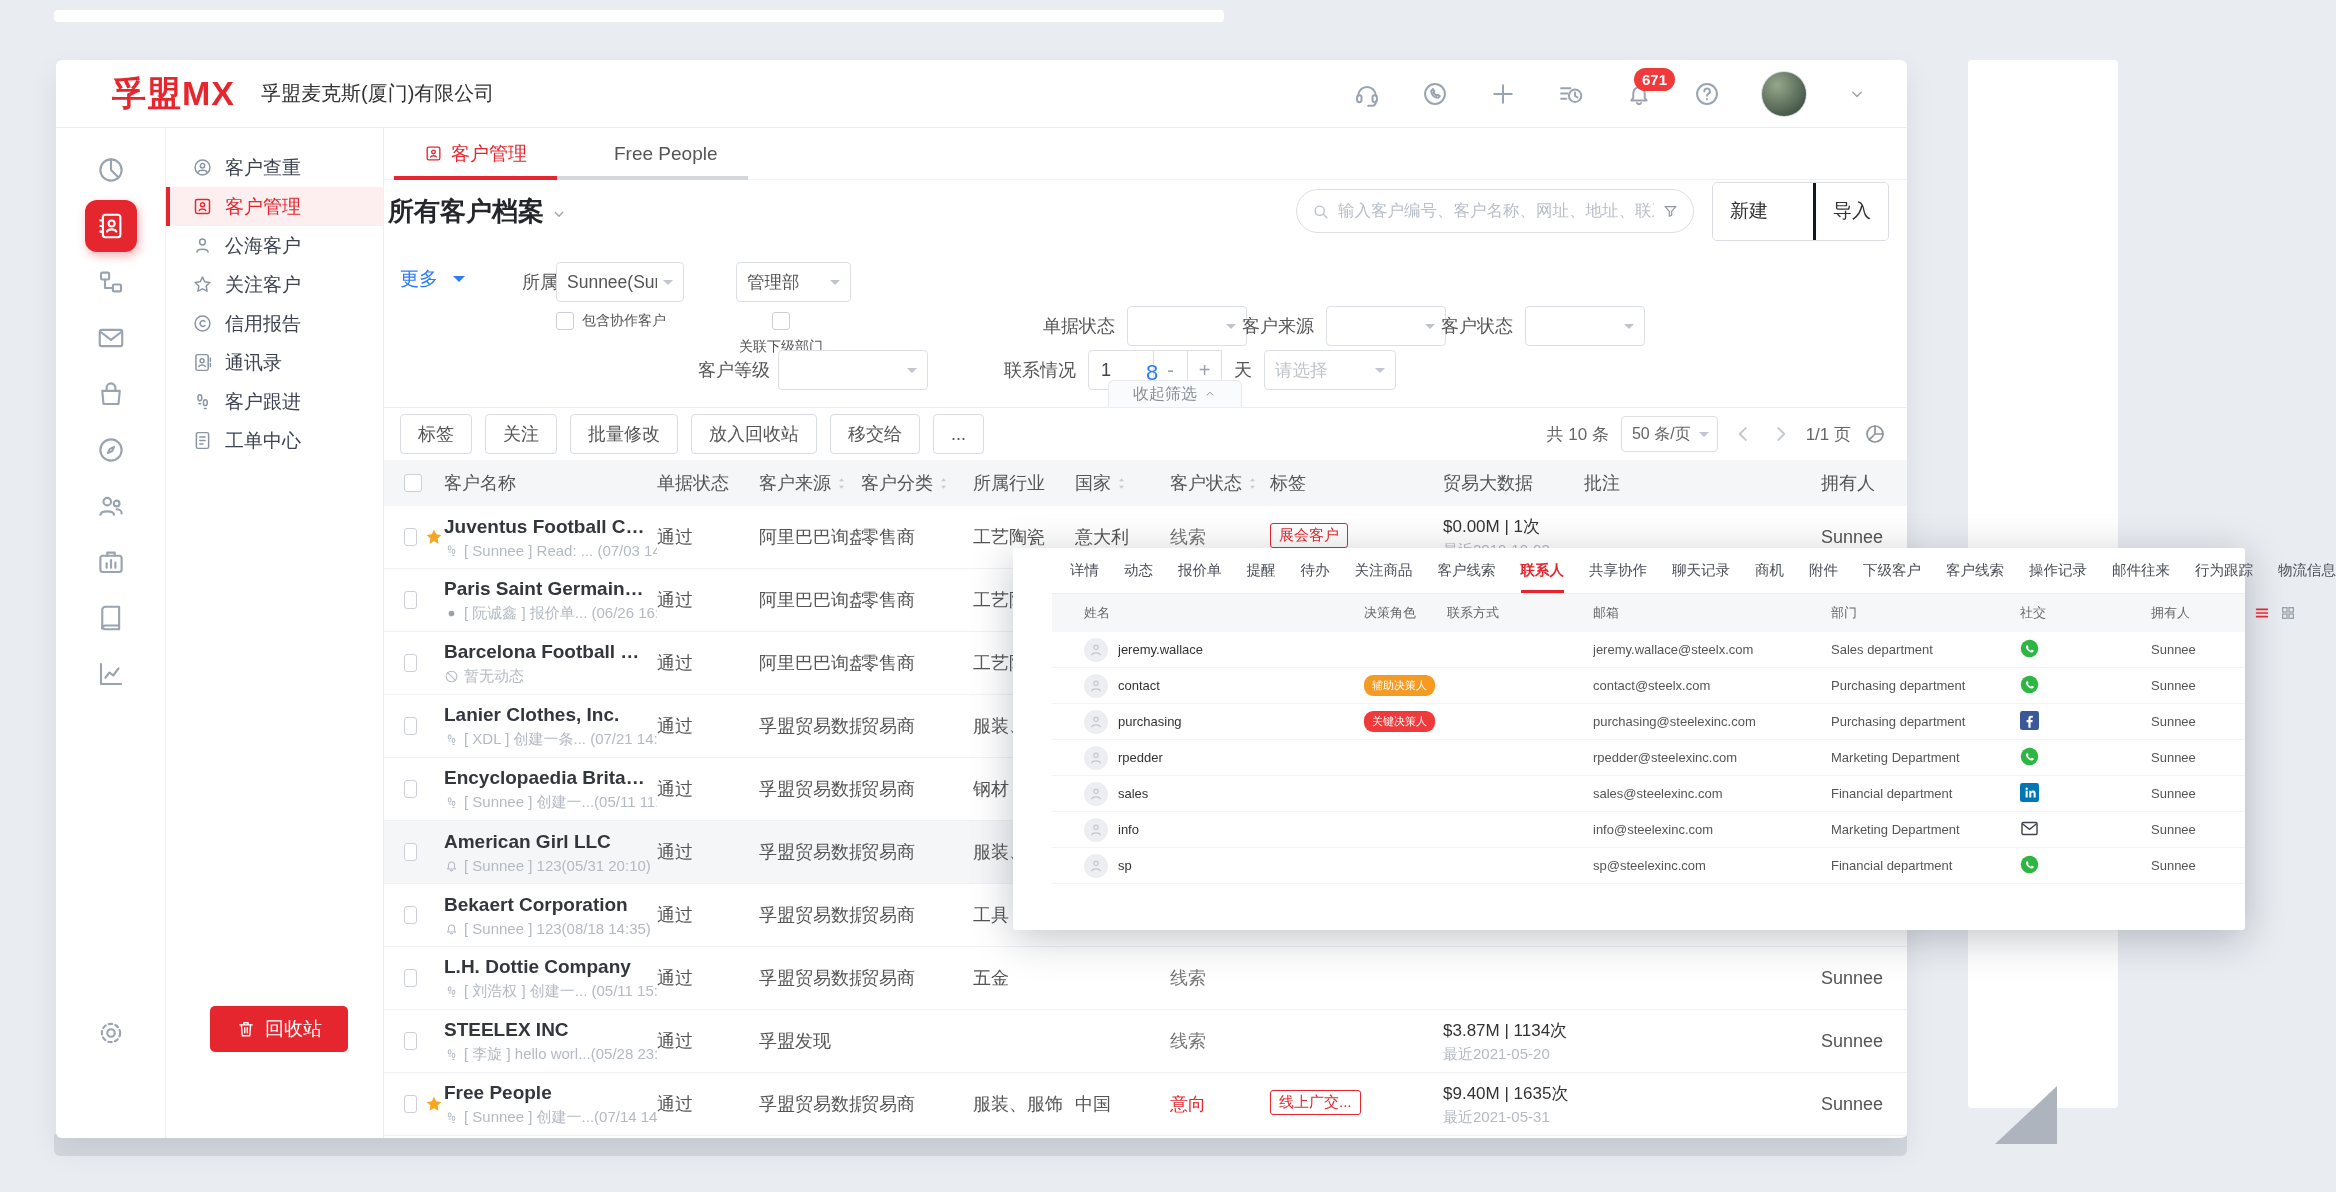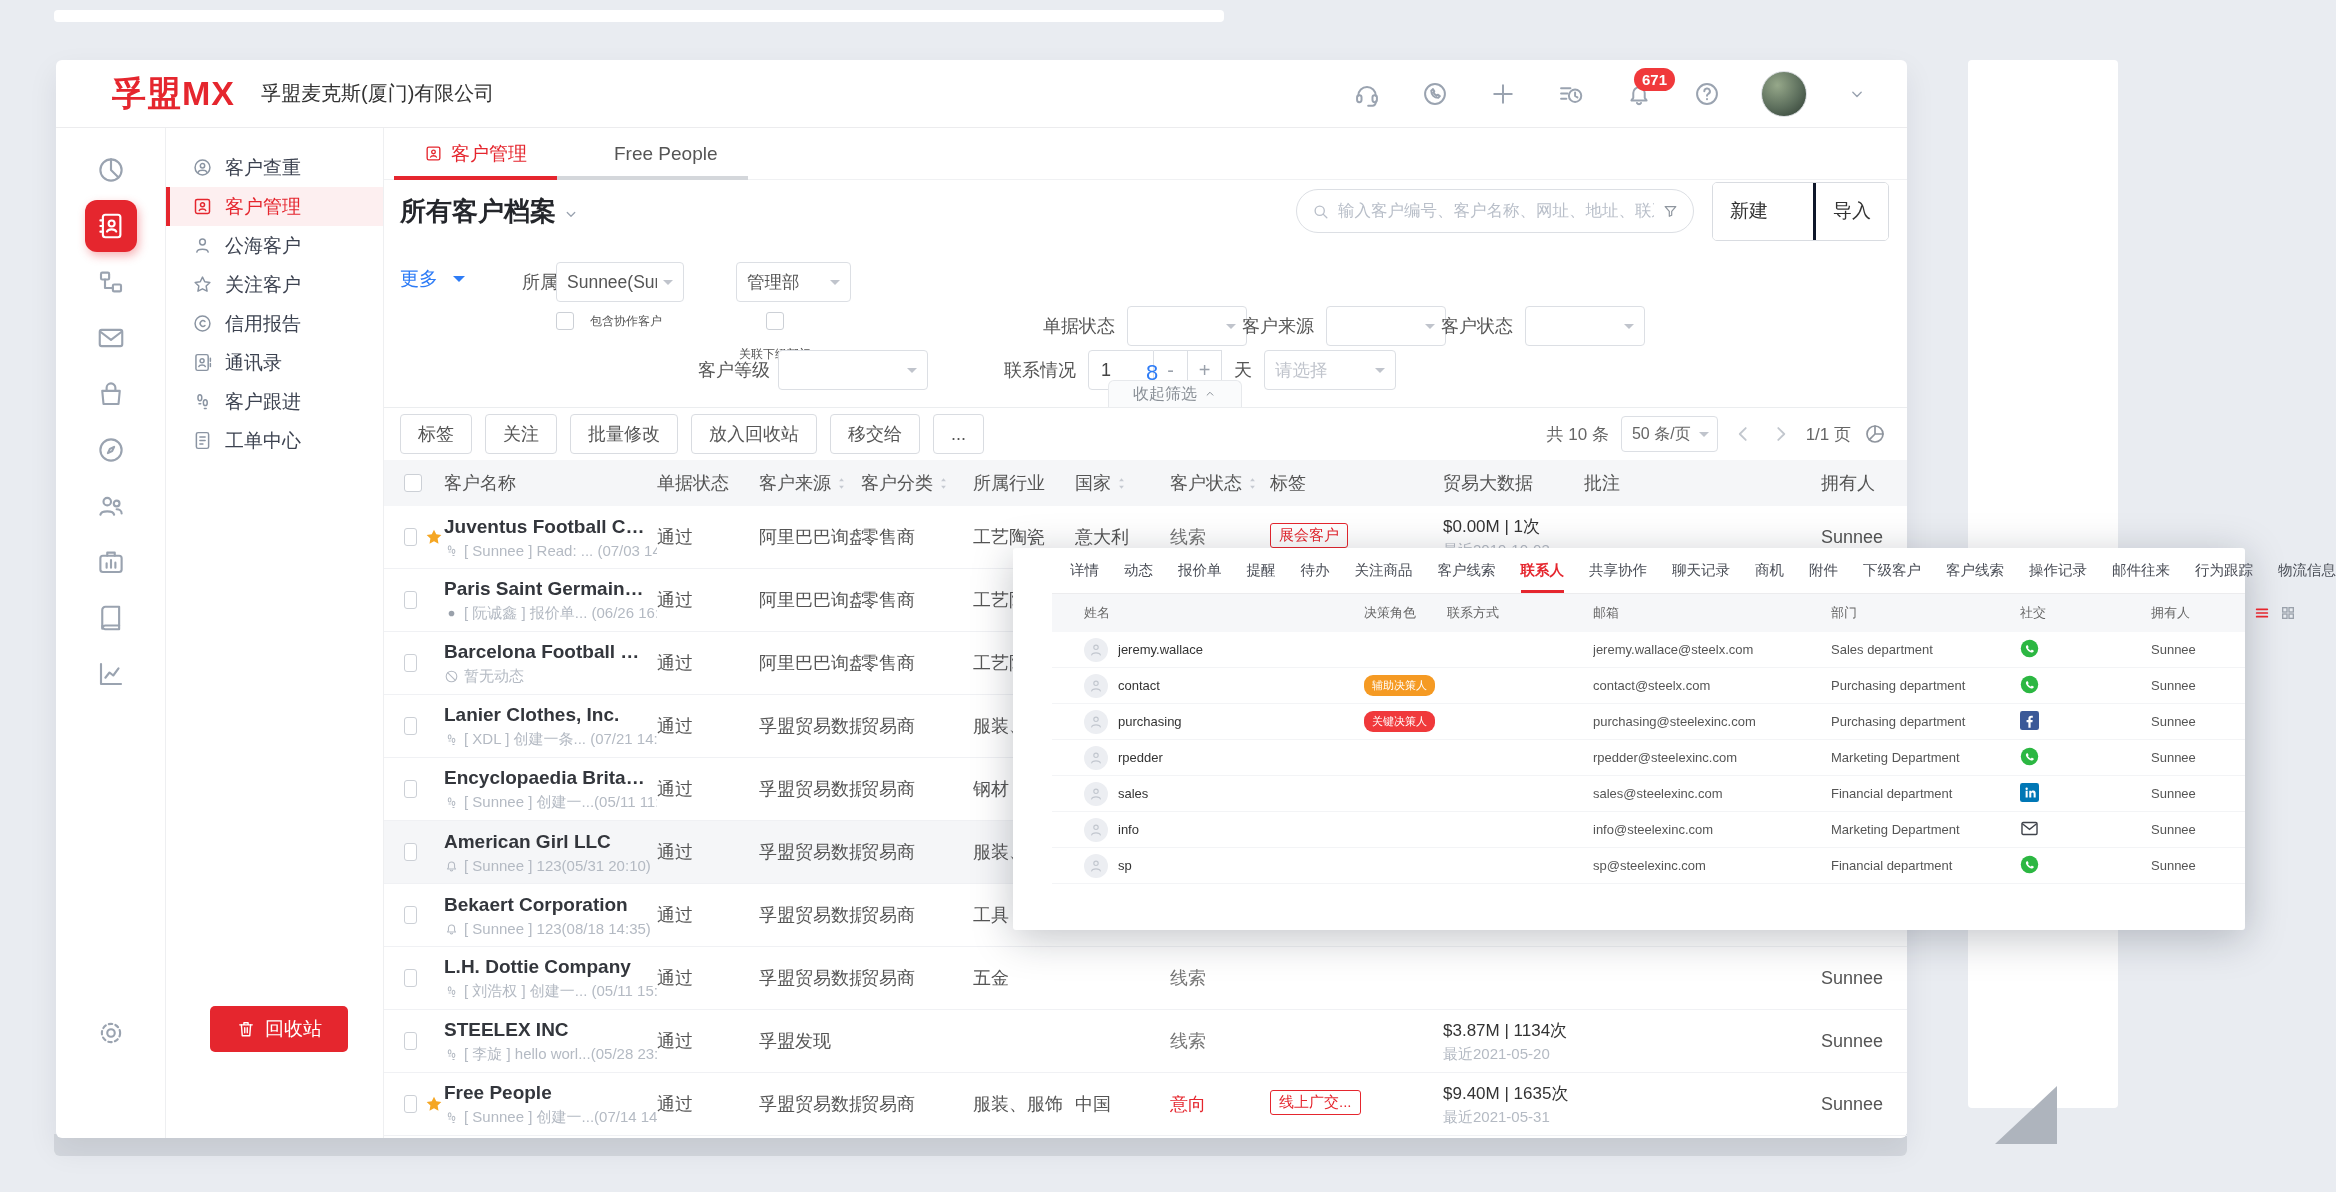--- a/index.html
+++ b/index.html
@@ -48,40 +48,40 @@
   
   .main { flex:1; display:flex; flex-direction:column; position:relative; min-width:0; }
 
   .tabbar { height:52px; display:flex; padding-left:10px; border-bottom:1px solid #f0f1f3; }
   .tab { position:relative; display:flex; align-items:center; gap:8px; padding:0 30px; font-size:19px; color:#555; cursor:pointer; }
   .tab::after { content:""; position:absolute; left:0; right:0; bottom:-1px; height:4px; background:#d4d7db; }
   .tab.active { color:#e5262e; }
   .tab.active::after { background:#e5262e; }
   .tab .tabic { width:19px; height:19px; }
 
-  .titlebar { height:62px; display:flex; align-items:center; padding:0 18px 0 16px; }
+  .titlebar { height:62px; display:flex; align-items:center; padding:0 18px 0 4px; }
   .page-title { font-size:26px; font-weight:bold; color:#24262b; display:flex; align-items:center; gap:6px; }
   .page-title .tcaret { width:18px; height:18px; color:#9aa3b0; margin-top:6px; }
   .search-pill { margin-left:auto; width:398px; height:44px; border:1px solid #dcdfe4; border-radius:22px; display:flex; align-items:center; padding:0 14px; gap:8px; color:#b9bfc9; cursor:text; }
   .search-pill .sic { width:19px; height:19px; flex:0 0 auto; }
   .search-pill .ph { flex:1; font-size:16.5px; white-space:nowrap; overflow:hidden; }
   .search-pill .fic { width:17px; height:17px; color:#8f969f; flex:0 0 auto; }
   .btn-group { margin-left:18px; display:flex; border:1px solid #d9dce1; border-radius:5px; height:59px; overflow:hidden; }
   .btn-group button { border:none; background:#fff; font-size:19px; color:#333; padding:0 17px; cursor:pointer; font-family:inherit; }
   .btn-group button + button { border-left:3px solid #0f172a;margin-left:28px; }
 
   .filterbox { position:relative; height:166px; border-bottom:1px solid #ebedef; font-size:19px; color:#555; flex:0 0 auto; }
   .fabs { position:absolute; display:flex; align-items:center; }
   .more-link { color:#2e7cf6; display:flex; align-items:center; gap:15px; cursor:pointer; }
   .tri-down { width:0; height:0; border:6px solid transparent; border-top-color:currentColor; margin-top:6px; }
   .fsel { height:40px; border:1px solid #dcdfe4; border-radius:4px; display:flex; align-items:center; padding:0 10px; color:#555; font-size:17.5px; cursor:pointer; background:#fff; }
   .fsel .grow { flex:1; white-space:nowrap; overflow:hidden; }
   .fsel .scaret { width:0; height:0; border:5px solid transparent; border-top-color:#c0c4cc; margin-top:5px; margin-left:6px; }
   .fsel.empty .grow { color:#c0c4cc; }
-  .fcheck { display:flex; align-items:center; gap:16px; font-size:12px; color:#555; cursor:pointer; }
+  .fcheck { display:flex; align-items:center; gap:8px; font-size:14px; color:#555; cursor:pointer; }
   .cbx { width:18px; height:18px; border:1px solid #ccd0d6; border-radius:3px; background:#fff; }
   .flabel { color:#555; font-size:18px; white-space:nowrap; }
   .fnum { width:66px; height:40px; border:1px solid #dcdfe4; border-radius:4px 0 0 4px; display:flex; align-items:center; padding-left:12px; font-size:18px; color:#444; }
   .step { width:34px; height:40px; border:1px solid #dcdfe4; border-left:none; display:flex; align-items:center; justify-content:center; color:#9aa1ab; font-size:20px; cursor:pointer; background:#fff; }
   .artifact8 { position:absolute; left:762px; top:118px; color:#2e7cf6; font-size:22px; }
   .collapse-tab { position:absolute; left:724px; bottom:0; width:134px; height:27px; border:1px solid #e7e9ec; border-bottom:none; border-radius:6px 6px 0 0; background:#fafbfc; display:flex; align-items:center; justify-content:center; gap:6px; font-size:16px; color:#8a9097; cursor:pointer; }
   .collapse-tab .cic { width:14px; height:14px; }
 
   .toolbar { height:52px; display:flex; align-items:center; gap:13px; padding:0 20px 0 16px; flex:0 0 auto; }
   .abtn { height:40px; border:1px solid #d9dce1; border-radius:4px; background:#fff; color:#555; font-size:18px; padding:0 17px; cursor:pointer; font-family:inherit; white-space:nowrap; }

